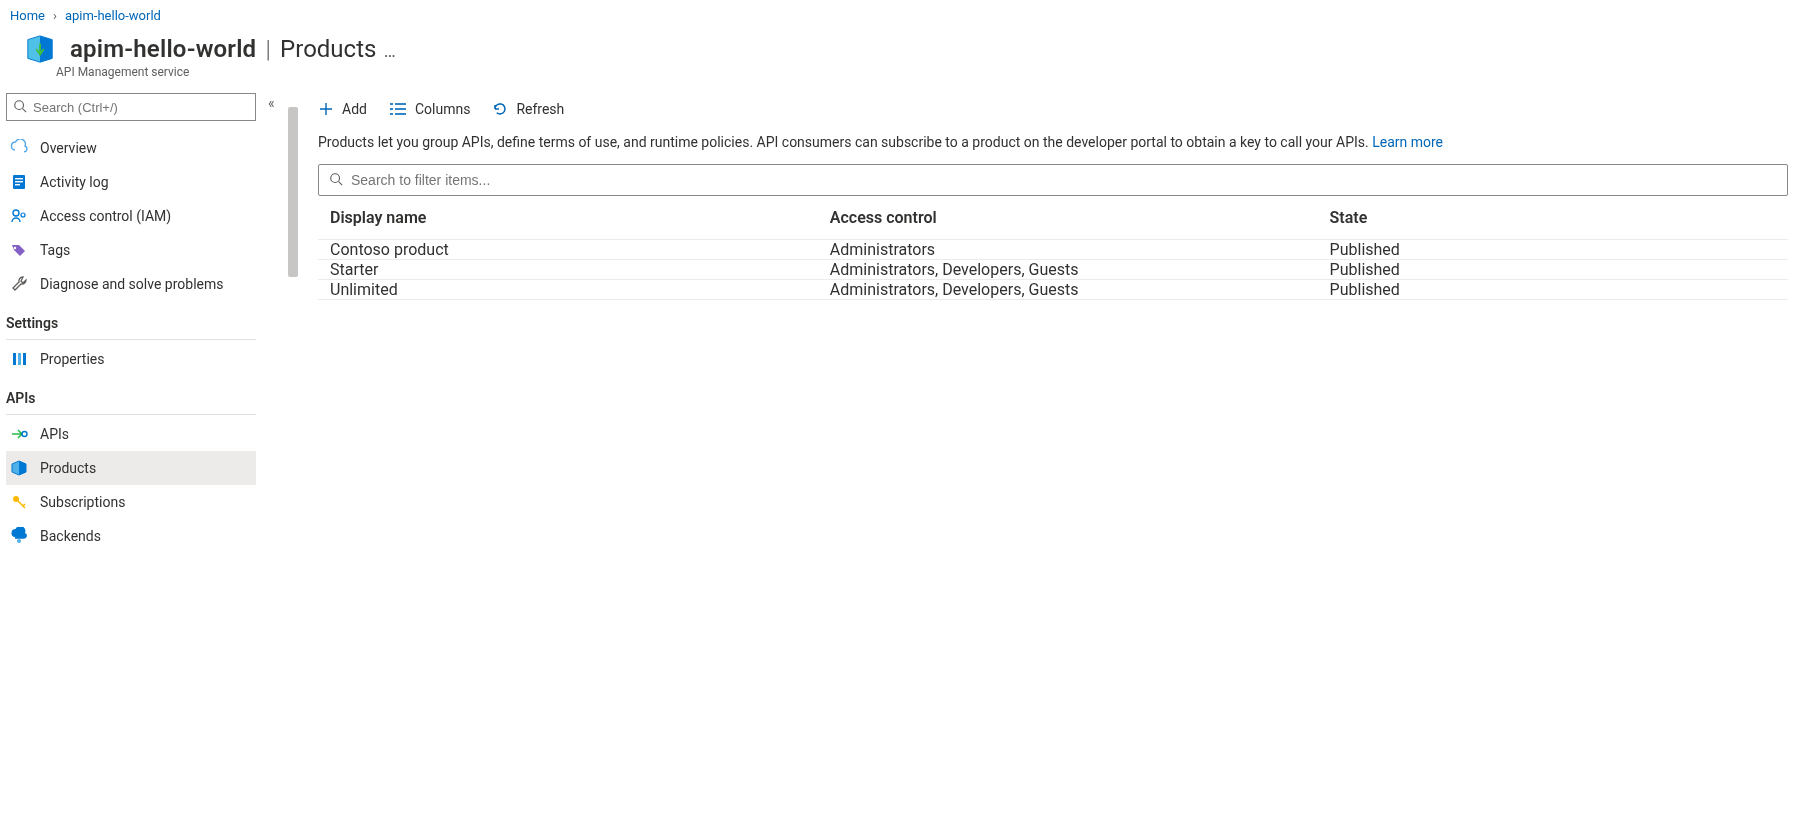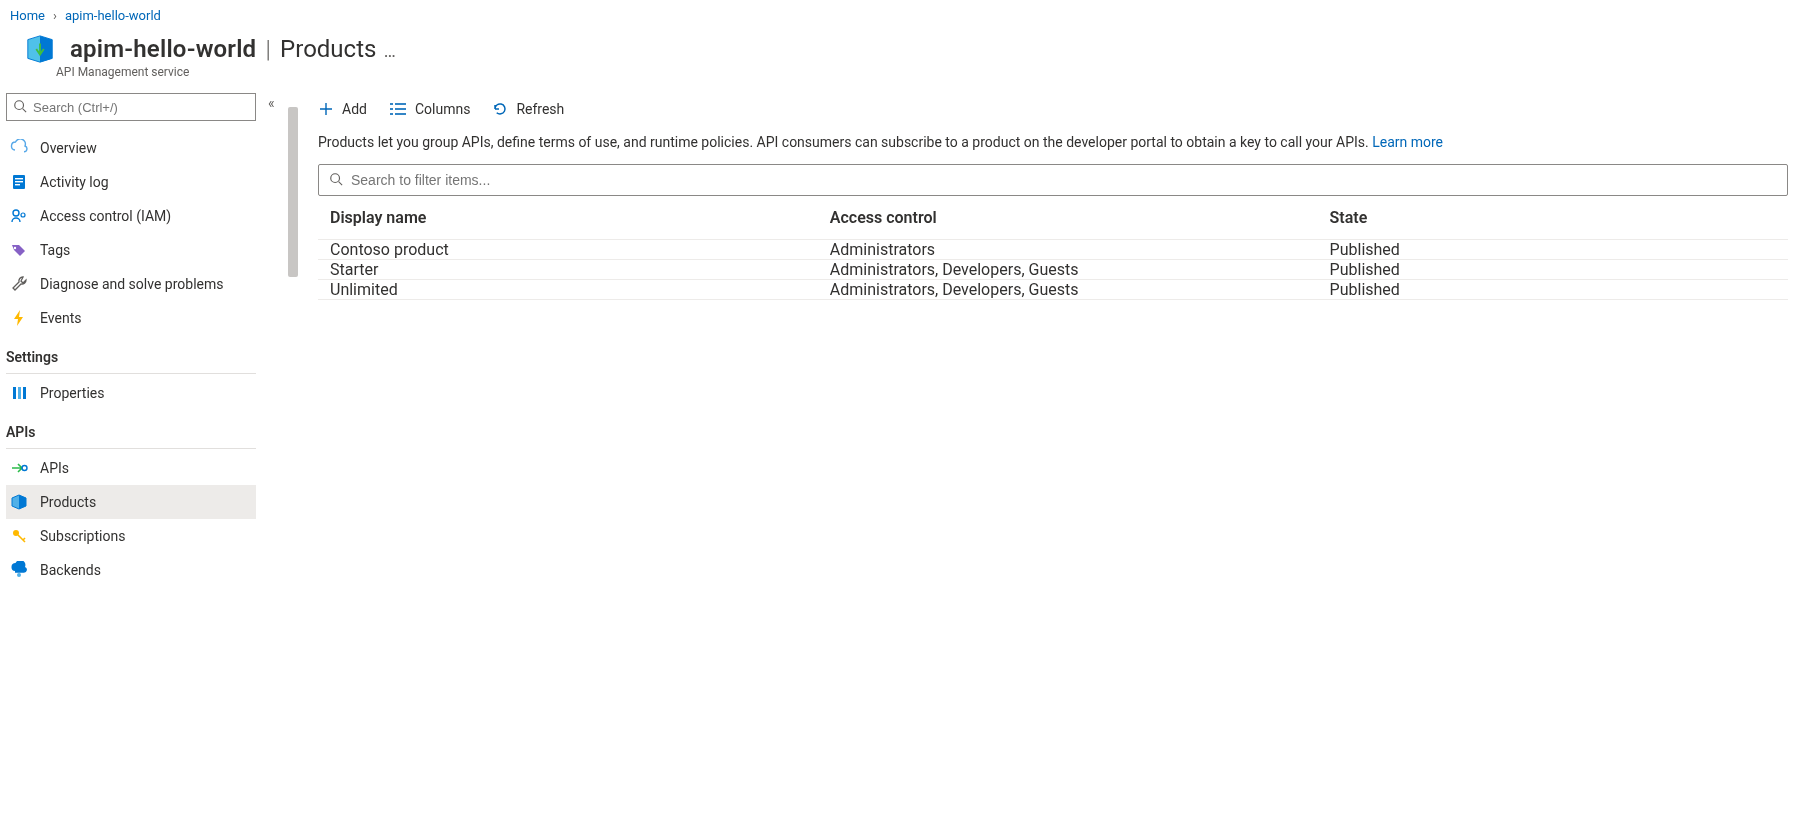--- a/index.html
+++ b/index.html
@@ -243,28 +243,20 @@
 
     <div class="side-item">
       <span class="side-icon">
         <svg width="18" height="18" viewBox="0 0 18 18">
             <path d="M13 2a4 4 0 0 0-4 5L3 13l2 2 6-6a4 4 0 0 0 5-4l-3 3-2-2z" fill="none" stroke="#605e5c" stroke-width="1.3"></path>
           </svg>
       </span>
       <span>Diagnose and solve problems</span>
     </div>
 
-    <div class="side-item">
-      <span class="side-icon">
-        <svg width="18" height="18" viewBox="0 0 18 18">
-            <path d="M10 1L4 10h4l-1 7 6-9h-4z" fill="#ffb900"></path>
-          </svg>
-      </span>
-      <span>Events</span>
-    </div>
 
     <div class="side-header">Settings</div>
     <div class="side-sep"></div>
 
     <div class="side-item">
       <span class="side-icon">
         <svg width="18" height="18" viewBox="0 0 18 18">
             <rect x="3" y="3" width="3" height="12" fill="#0078d4"></rect>
             <rect x="8" y="3" width="3" height="12" fill="#50b0e8"></rect>
             <rect x="13" y="3" width="3" height="12" fill="#0078d4"></rect>

